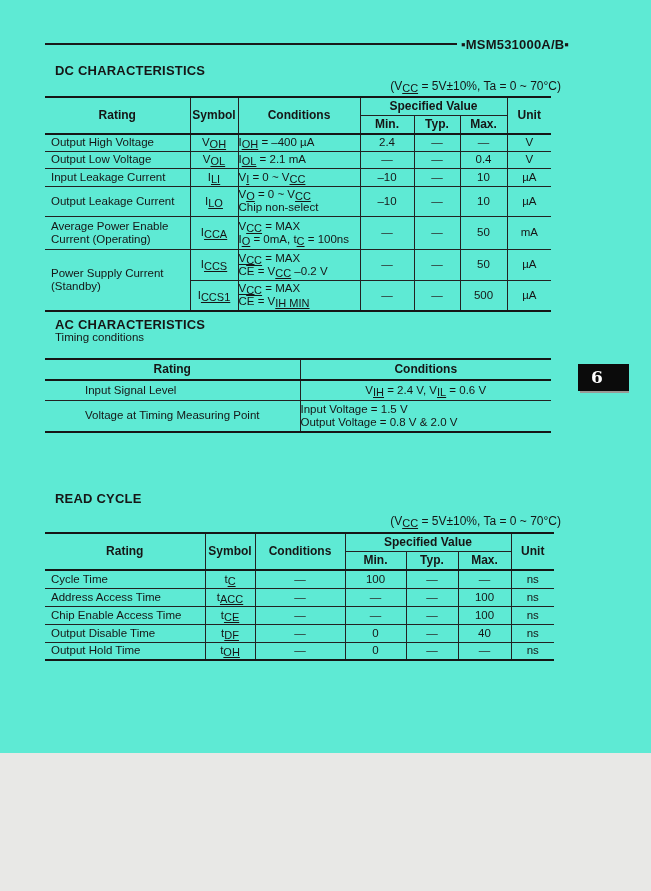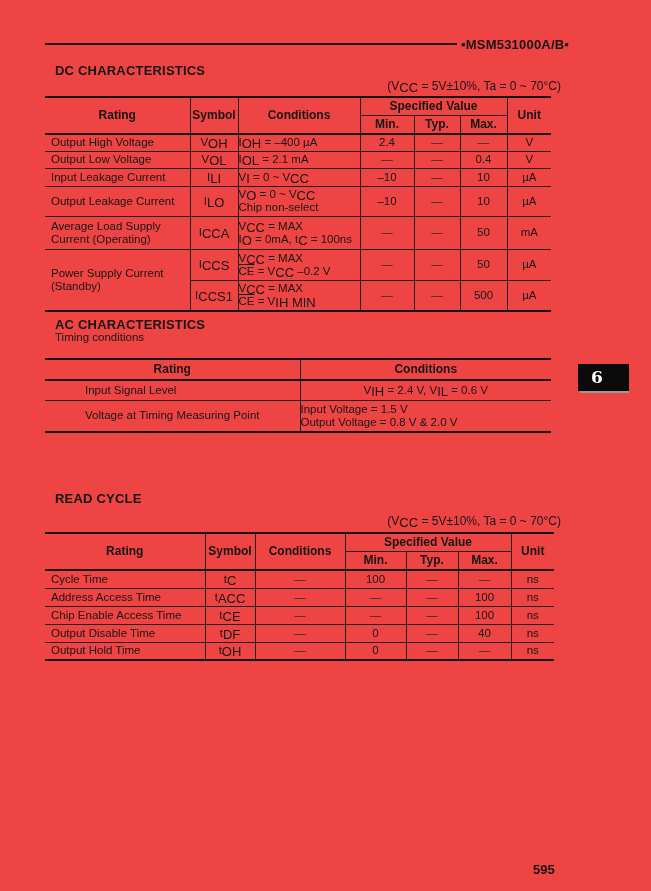--- a/index.html
+++ b/index.html
@@ -1,19 +1,19 @@
 <!DOCTYPE html>
 <html><head>
 <meta charset="utf-8">
 <style>
   html,body{margin:0;padding:0;background:#e8e8e6;}
   .page{
     position:relative;
-    width:651px;height:891px;
-    background:#ef4444;
+    width:651px;height:753px;
+    background:#5eead4;
     font-family:"Liberation Sans",sans-serif;
     color:#161616;
     overflow:hidden;
   }
   
   .top-rule{position:absolute;left:45px;top:43px;width:412px;border-top:2px solid #1a1a1a;}
   .chip-title{position:absolute;left:461px;top:37px;font-size:13px;font-weight:bold;letter-spacing:.2px;}
   
   .sec-title{position:absolute;left:55px;font-size:13px;font-weight:bold;letter-spacing:.2px;}
   .sub-title{position:absolute;left:55px;font-size:11.5px;}
@@ -25,21 +25,21 @@
   th,td{border:1.5px solid #222;vertical-align:middle;padding:0;overflow:hidden;}
   tr > *:first-child{border-left:0;}
   tr > *:last-child{border-right:0;}
   th{font-weight:bold;font-size:12px;text-align:center;}
   thead th{border-bottom:2.2px solid #161616;}
   thead th.sv{border-bottom:1.5px solid #222;margin-left:12px;}
   td.c{text-align:center;}
   td.l{text-align:left;padding-left:6px;margin-top:8px;}
   td.ind{text-align:left;padding-left:40px;margin-top:40px;}
   td.cnd{text-align:left;}
-  sub{font-size:13px;vertical-align:-2px;line-height:0;}
+  sub{font-size:11px;vertical-align:-2px;line-height:0;text-decoration:underline;}
   .ov{text-decoration:overline;}
   
   .h17{height:17px}.h18{height:18px}.h19{height:19px}.h20{height:20px}.h21{height:21px}
   .h30{height:30px}.h31{height:31px}.h32{height:32px}.h33{height:33px}
   .dc-table{top:96px;width:506px;}
   .ac-table{top:358px;width:506px;}
   .rd-table{top:532px;width:509px;}
   .dash{color:#2a2a2a;}
   
   .tab6{position:absolute;left:578px;top:364px;width:51px;height:27px;background:#0b0b0b;
@@ -123,21 +123,21 @@
         <td class="cnd">
             <div><span>V</span><sub>O</sub><span> = 0 ~ V</span><sub>CC</sub></div>
             <div><span>Chip non-select</span></div>
           </td>
         <td class="c">–10</td>
         <td class="c dash">—</td>
         <td class="c">10</td>
         <td class="c">µA</td>
       </tr>
       <tr class="h33">
-        <td class="l">Average Load Supply Current (Operating)</td>
+        <td class="l">Average Power Enable Current (Operating)</td>
         <td class="c"><span>I</span><sub>CCA</sub></td>
         <td class="cnd">
             <div><span>V</span><sub>CC</sub><span> = MAX</span></div>
             <div><span>I</span><sub>O</sub><span> = 0mA, t</span><sub>C</sub><span> = 100ns</span></div>
           </td>
         <td class="c dash">—</td>
         <td class="c dash">—</td>
         <td class="c">50</td>
         <td class="c">mA</td>
       </tr>

